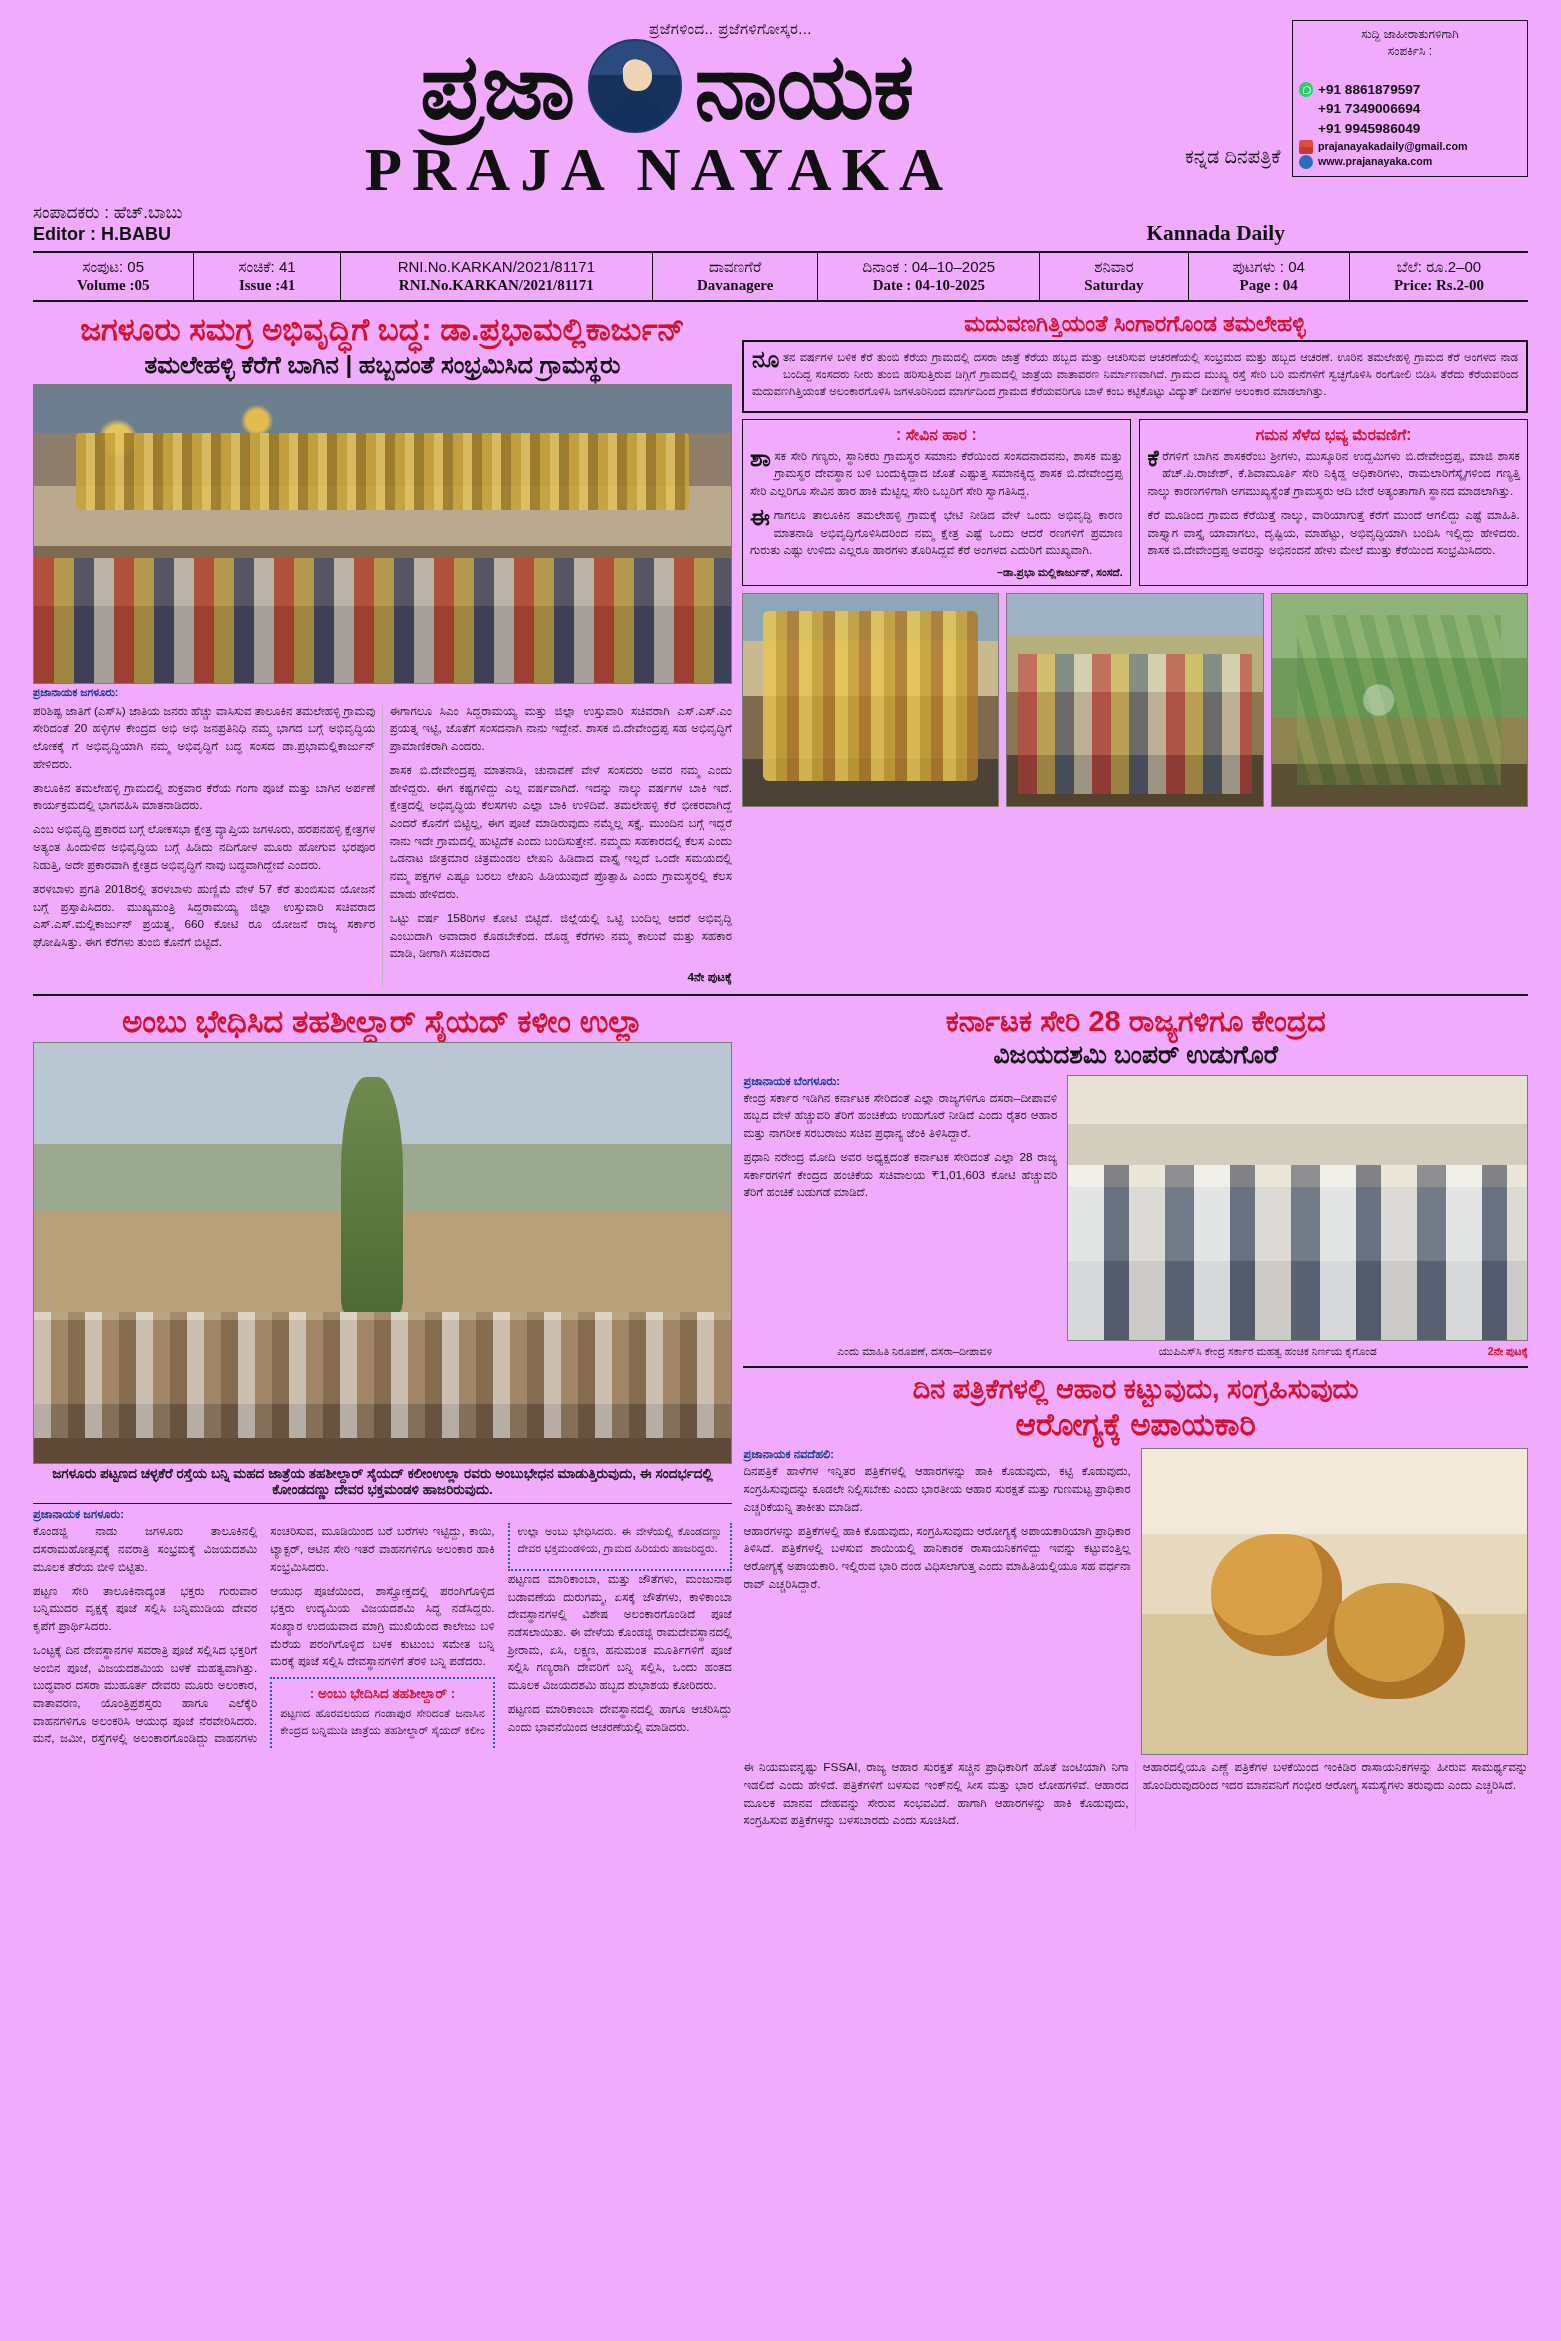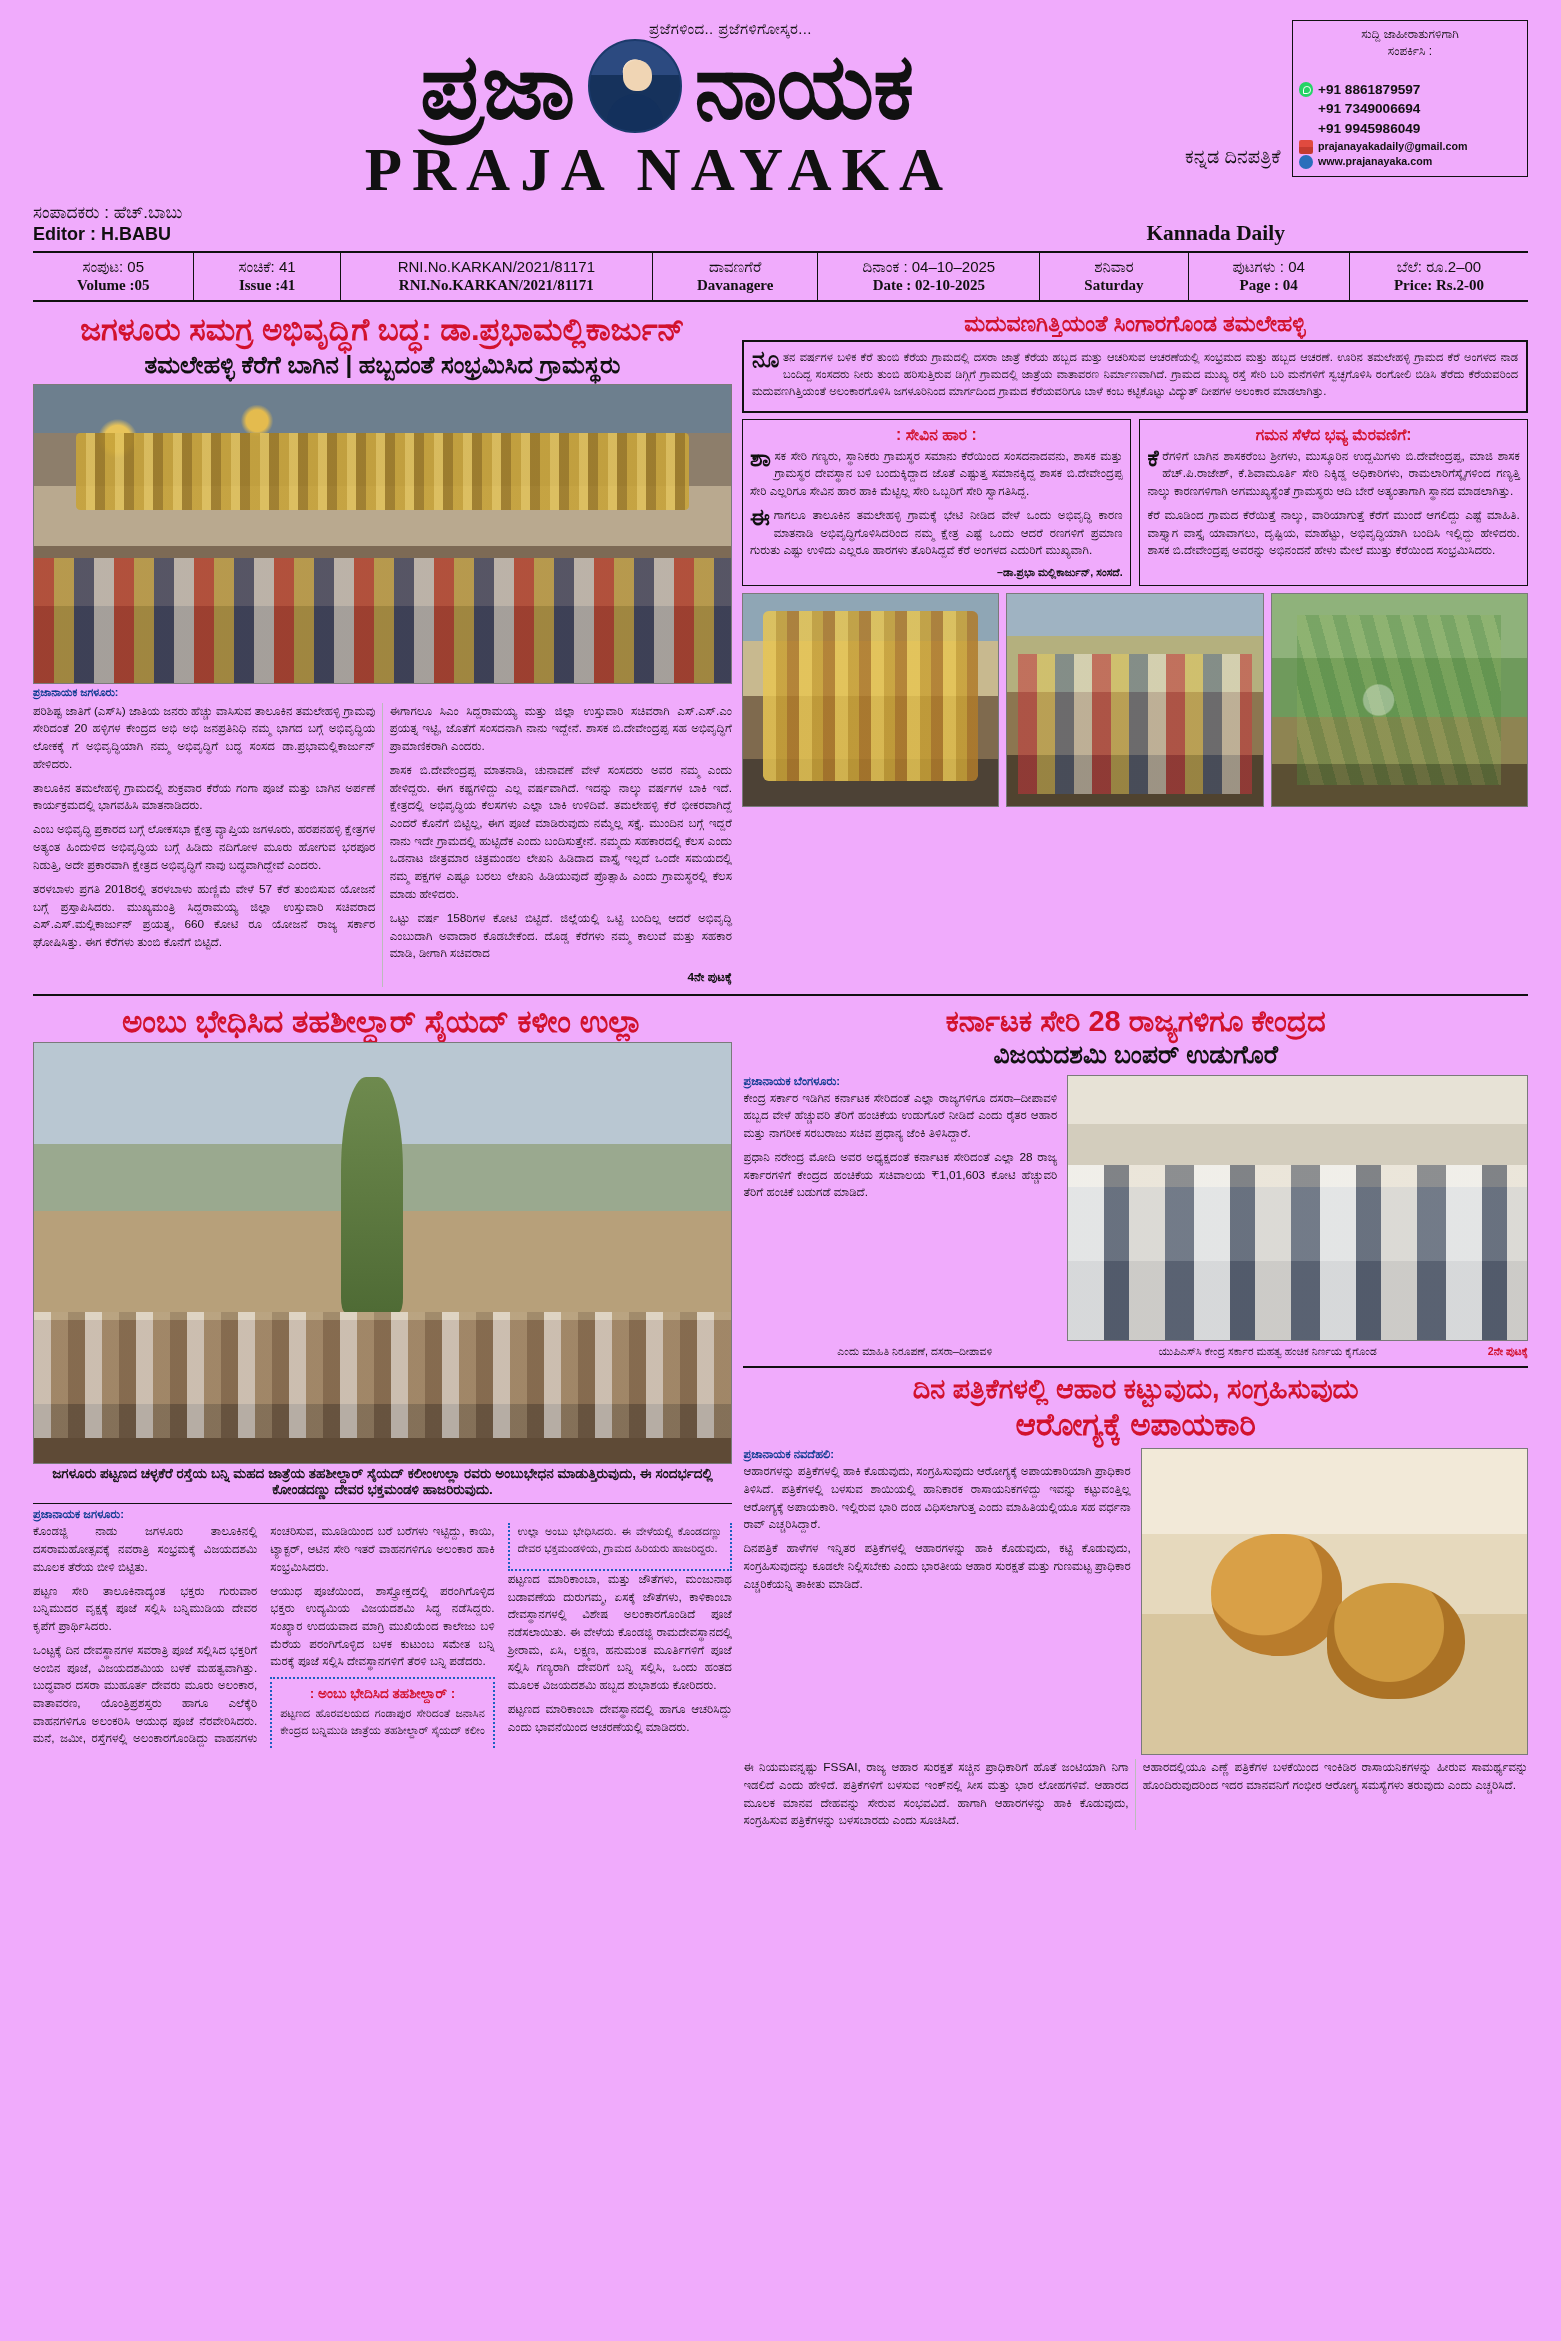--- a/index.html
+++ b/index.html
@@ -287,21 +287,21 @@
     <div class="cell rni">
       <span class="kn">RNI.No.KARKAN/2021/81171</span>
       <span class="en">RNI.No.KARKAN/2021/81171</span>
     </div>
     <div class="cell">
       <span class="kn">ದಾವಣಗೆರೆ</span>
       <span class="en">Davanagere</span>
     </div>
     <div class="cell">
       <span class="kn">ದಿನಾಂಕ : 04–10–2025</span>
-      <span class="en">Date : 02-10-2025</span>
+      <span class="en">Date : 04-10-2025</span>
     </div>
     <div class="cell">
       <span class="kn">ಶನಿವಾರ</span>
       <span class="en">Saturday</span>
     </div>
     <div class="cell">
       <span class="kn">ಪುಟಗಳು : 04</span>
       <span class="en">Page : 04</span>
     </div>
     <div class="cell">
@@ -408,22 +408,22 @@
       </div>
 
       <div class="hr-thick"></div>
 
       <div>
         <h1 class="head-red" style="font-size:27px">ದಿನ ಪತ್ರಿಕೆಗಳಲ್ಲಿ ಆಹಾರ ಕಟ್ಟುವುದು, ಸಂಗ್ರಹಿಸುವುದು</h1>
         <h2 class="head-sub" style="font-size:31px;color:#d2122e">ಆರೋಗ್ಯಕ್ಕೆ ಅಪಾಯಕಾರಿ</h2>
         <div class="flex-2">
           <div style="flex:1 1 0">
             <div class="byline">ಪ್ರಜಾನಾಯಕ ನವದೆಹಲಿ:</div>
+            <p class="bd">ದಿನಪತ್ರಿಕೆ ಹಾಳೆಗಳ ಇನ್ನಿತರ ಪತ್ರಿಕೆಗಳಲ್ಲಿ ಆಹಾರಗಳನ್ನು ಹಾಕಿ ಕೊಡುವುದು, ಕಟ್ಟಿ ಕೊಡುವುದು, ಸಂಗ್ರಹಿಸುವುದನ್ನು ಕೂಡಲೇ ನಿಲ್ಲಿಸಬೇಕು ಎಂದು ಭಾರತೀಯ ಆಹಾರ ಸುರಕ್ಷತೆ ಮತ್ತು ಗುಣಮಟ್ಟ ಪ್ರಾಧಿಕಾರ ಎಚ್ಚರಿಕೆಯನ್ನಿ ತಾಕೀತು ಮಾಡಿದೆ.</p>
             <p class="bd">ಆಹಾರಗಳನ್ನು ಪತ್ರಿಕೆಗಳಲ್ಲಿ ಹಾಕಿ ಕೊಡುವುದು, ಸಂಗ್ರಹಿಸುವುದು ಆರೋಗ್ಯಕ್ಕೆ ಅಪಾಯಕಾರಿಯಾಗಿ ಪ್ರಾಧಿಕಾರ ತಿಳಿಸಿದೆ. ಪತ್ರಿಕೆಗಳಲ್ಲಿ ಬಳಸುವ ಶಾಯಿಯಲ್ಲಿ ಹಾನಿಕಾರಕ ರಾಸಾಯನಿಕಗಳಿದ್ದು ಇವನ್ನು ಕಟ್ಟುವಂತ್ತಿಲ್ಲ ಆರೋಗ್ಯಕ್ಕೆ ಅಪಾಯಕಾರಿ. ಇಲ್ಲಿರುವ ಭಾರಿ ದಂಡ ವಿಧಿಸಲಾಗುತ್ತ ಎಂದು ಮಾಹಿತಿಯಲ್ಲಿಯೂ ಸಹ ವರ್ಧನಾ ರಾವ್ ಎಚ್ಚರಿಸಿದ್ದಾರೆ.</p>
-            <p class="bd">ದಿನಪತ್ರಿಕೆ ಹಾಳೆಗಳ ಇನ್ನಿತರ ಪತ್ರಿಕೆಗಳಲ್ಲಿ ಆಹಾರಗಳನ್ನು ಹಾಕಿ ಕೊಡುವುದು, ಕಟ್ಟಿ ಕೊಡುವುದು, ಸಂಗ್ರಹಿಸುವುದನ್ನು ಕೂಡಲೇ ನಿಲ್ಲಿಸಬೇಕು ಎಂದು ಭಾರತೀಯ ಆಹಾರ ಸುರಕ್ಷತೆ ಮತ್ತು ಗುಣಮಟ್ಟ ಪ್ರಾಧಿಕಾರ ಎಚ್ಚರಿಕೆಯನ್ನಿ ತಾಕೀತು ಮಾಡಿದೆ.</p>
           </div>
           <div style="flex:1 1 0">
             <div class="photo ph-food"></div>
           </div>
         </div>
         <div class="body-cols-2" style="margin-top:4.3px">
           <p class="bd">ಈ ನಿಯಮವನ್ನಷ್ಟು FSSAI, ರಾಜ್ಯ ಆಹಾರ ಸುರಕ್ಷತೆ ಸಚ್ಚಿನ ಪ್ರಾಧಿಕಾರಿಗೆ ಹೊತೆ ಜಂಟಿಯಾಗಿ ನಿಗಾ ಇಡಲಿದೆ ಎಂದು ಹೇಳಿದೆ. ಪತ್ರಿಕೆಗಳಿಗೆ ಬಳಸುವ ಇಂಕ್‌ನಲ್ಲಿ ಸೀಸ ಮತ್ತು ಭಾರ ಲೋಹಗಳಿವೆ. ಆಹಾರದ ಮೂಲಕ ಮಾನವ ದೇಹವನ್ನು ಸೇರುವ ಸಂಭವವಿದೆ. ಹಾಗಾಗಿ ಆಹಾರಗಳನ್ನು ಹಾಕಿ ಕೊಡುವುದು, ಸಂಗ್ರಹಿಸುವ ಪತ್ರಿಕೆಗಳನ್ನು ಬಳಸಬಾರದು ಎಂದು ಸೂಚಿಸಿದೆ.</p>
           <p class="bd">ಆಹಾರದಲ್ಲಿಯೂ ಎಣ್ಣೆ ಪತ್ರಿಕೆಗಳ ಬಳಕೆಯಿಂದ ಇಂಕಿಡಿರ ರಾಸಾಯನಿಕಗಳನ್ನು ಹೀರುವ ಸಾಮರ್ಥ್ಯವನ್ನು ಹೊಂದಿರುವುದರಿಂದ ಇದರ ಮಾನವನಿಗೆ ಗಂಭೀರ ಆರೋಗ್ಯ ಸಮಸ್ಯೆಗಳು ತರುವುದು ಎಂದು ಎಚ್ಚರಿಸಿದೆ.</p>
         </div>
       </div>

